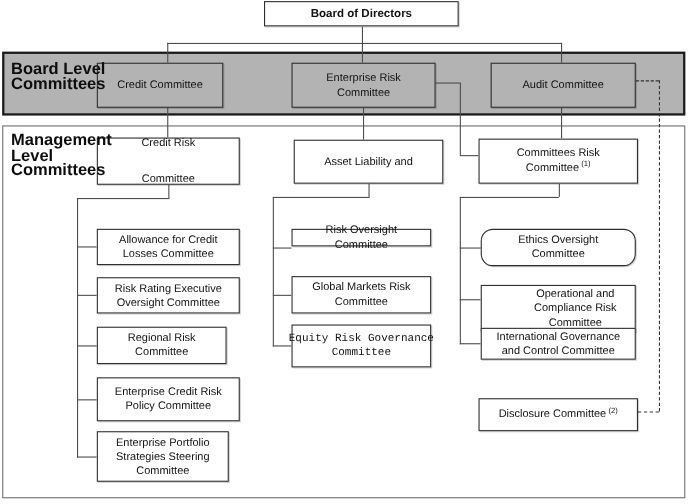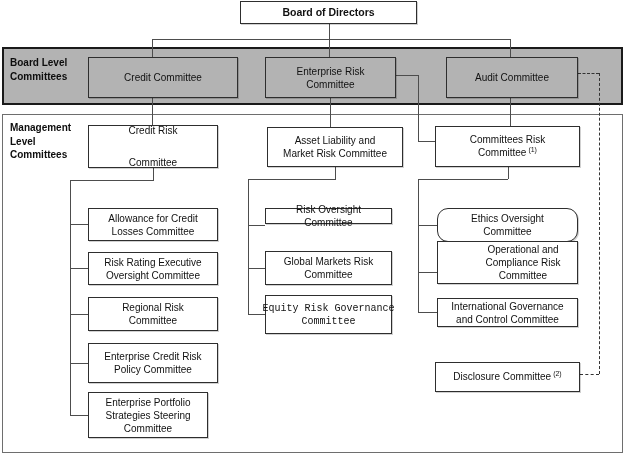--- a/index.html
+++ b/index.html
@@ -17,21 +17,21 @@
   }
   .band{
     position:absolute;background:var(--band-fill);
     border:2px solid var(--band-border);box-sizing:border-box;z-index:1;
   }
   .mgmt{
     position:absolute;background:#fff;
     border:1px solid var(--mgmt-border);box-sizing:border-box;z-index:1;
   }
   .seclabel{
-    position:absolute;z-index:4;font-weight:bold;font-size:10px;line-height:13.5px;
+    position:absolute;z-index:4;font-weight:bold;font-size:15px;line-height:13.5px;
     color:#0d0d0d;white-space:nowrap;
   }
   .hline,.vline{position:absolute;background:var(--line);z-index:2;}
   .hline{height:1px;}
   .vline{width:1px;}
   .dh{position:absolute;border-top:1px dashed #333;height:0;z-index:2;}
   .dv{position:absolute;border-left:1px dashed #333;width:0;z-index:2;}
   .box{
     position:absolute;background:#fff;border:1px solid var(--box-border);
     box-sizing:border-box;z-index:3;
@@ -99,21 +99,21 @@
   <div class="hline" style="left:418px;top:179px;width:90px;"></div>
   <div class="vline" style="left:418px;top:179px;height:134px;"></div>
   <div class="hline" style="left:418px;top:225px;width:19px;"></div>
   <div class="hline" style="left:418px;top:272px;width:19px;"></div>
   <div class="hline" style="left:418px;top:312px;width:19px;"></div>
 
   <div class="box root-box" style="left:240px;top:1px;width:177px;height:23px;">
     <div class="ln">Board of Directors</div>
   </div>
 
-  <div class="box gbox" style="left:88px;top:57px;width:150px;height:41px;">
+  <div class="box gbox" style="left:88px;top:57px;width:115px;height:41px;">
     <div class="ln">Credit Committee</div>
   </div>
   <div class="box gbox" style="left:265px;top:57px;width:131px;height:41px;">
     <div class="ln">Enterprise Risk</div>
     <div class="ln">Committee</div>
   </div>
   <div class="box gbox" style="left:446px;top:57px;width:132px;height:41px;">
     <div class="ln">Audit Committee</div>
   </div>
 
@@ -122,37 +122,36 @@
     <div class="ln">Committee</div>
   </div>
   <div class="box" style="left:88px;top:208px;width:130px;height:33px;">
     <div class="ln">Allowance for Credit</div>
     <div class="ln">Losses Committee</div>
   </div>
   <div class="box" style="left:88px;top:252px;width:130px;height:33px;">
     <div class="ln">Risk Rating Executive</div>
     <div class="ln">Oversight Committee</div>
   </div>
-  <div class="box" style="left:88px;top:297px;width:130px;height:34px;">
+  <div class="box" style="left:88px;top:297px;width:118px;height:34px;">
     <div class="ln">Regional Risk</div>
     <div class="ln">Committee</div>
   </div>
   <div class="box" style="left:88px;top:343px;width:130px;height:40px;">
     <div class="ln">Enterprise Credit Risk</div>
     <div class="ln">Policy Committee</div>
   </div>
   <div class="box" style="left:88px;top:392px;width:120px;height:46px;">
     <div class="ln">Enterprise Portfolio</div>
     <div class="ln">Strategies Steering</div>
     <div class="ln">Committee</div>
   </div>
 
   <div class="box" style="left:267px;top:127px;width:136px;height:40px;">
     <div class="ln">Asset Liability and</div>
-    <div class="ln">Market Risk Committee</div>
   </div>
   <div class="box" style="left:265px;top:208px;width:127px;height:16px;">
     <div class="ln">Risk Oversight</div>
     <div class="ln">Committee</div>
   </div>
   <div class="box" style="left:265px;top:251px;width:127px;height:34px;">
     <div class="ln">Global Markets Risk</div>
     <div class="ln">Committee</div>
   </div>
   <div class="box" style="left:265px;top:295px;width:127px;height:39px;font-family:Liberation Mono, monospace;">
@@ -163,21 +162,21 @@
   <div class="box" style="left:435px;top:126px;width:145px;height:41px;">
     <div class="ln">Committees Risk</div>
     <div class="ln">
       <span>Committee</span><sup>(1)</sup>
     </div>
   </div>
   <div class="box" style="left:437px;top:208px;width:141px;height:34px;border-radius:11px;">
     <div class="ln">Ethics Oversight</div>
     <div class="ln">Committee</div>
   </div>
-  <div class="box" style="left:437px;top:241px;width:141px;height:43px;padding-left:31px;">
+  <div class="box" style="left:437px;top:259px;width:141px;height:43px;padding-left:31px;">
     <div class="ln">Operational and</div>
     <div class="ln">Compliance Risk</div>
     <div class="ln">Committee</div>
   </div>
   <div class="box" style="left:437px;top:298px;width:141px;height:29px;">
     <div class="ln">International Governance</div>
     <div class="ln">and Control Committee</div>
   </div>
   <div class="box" style="left:435px;top:362px;width:145px;height:30px;">
     <div class="ln">

